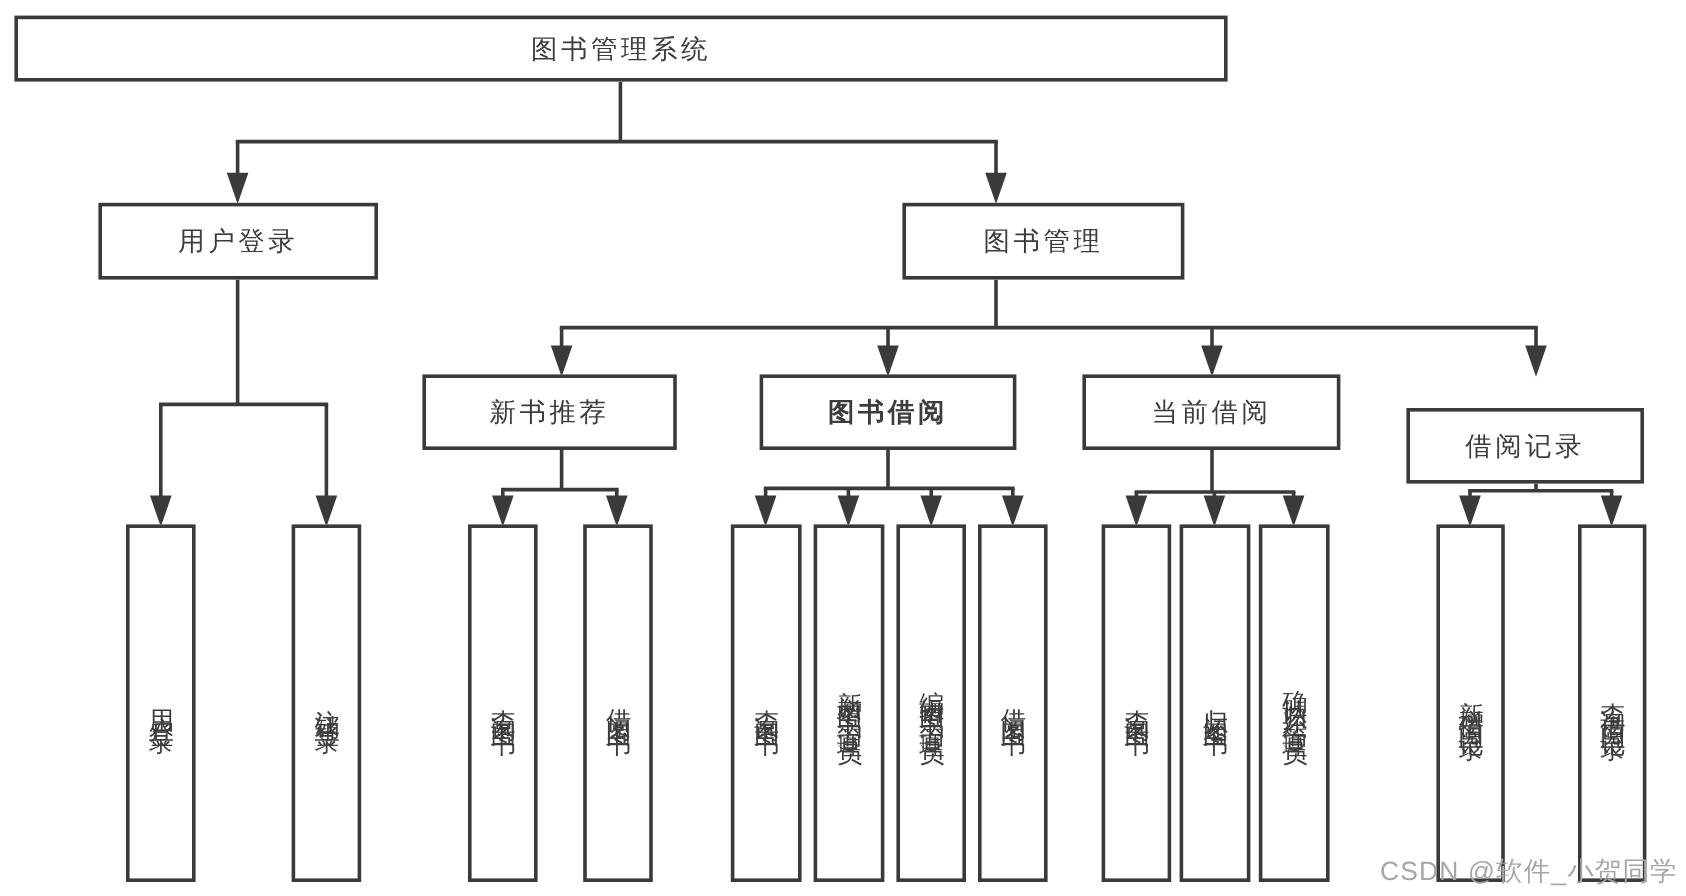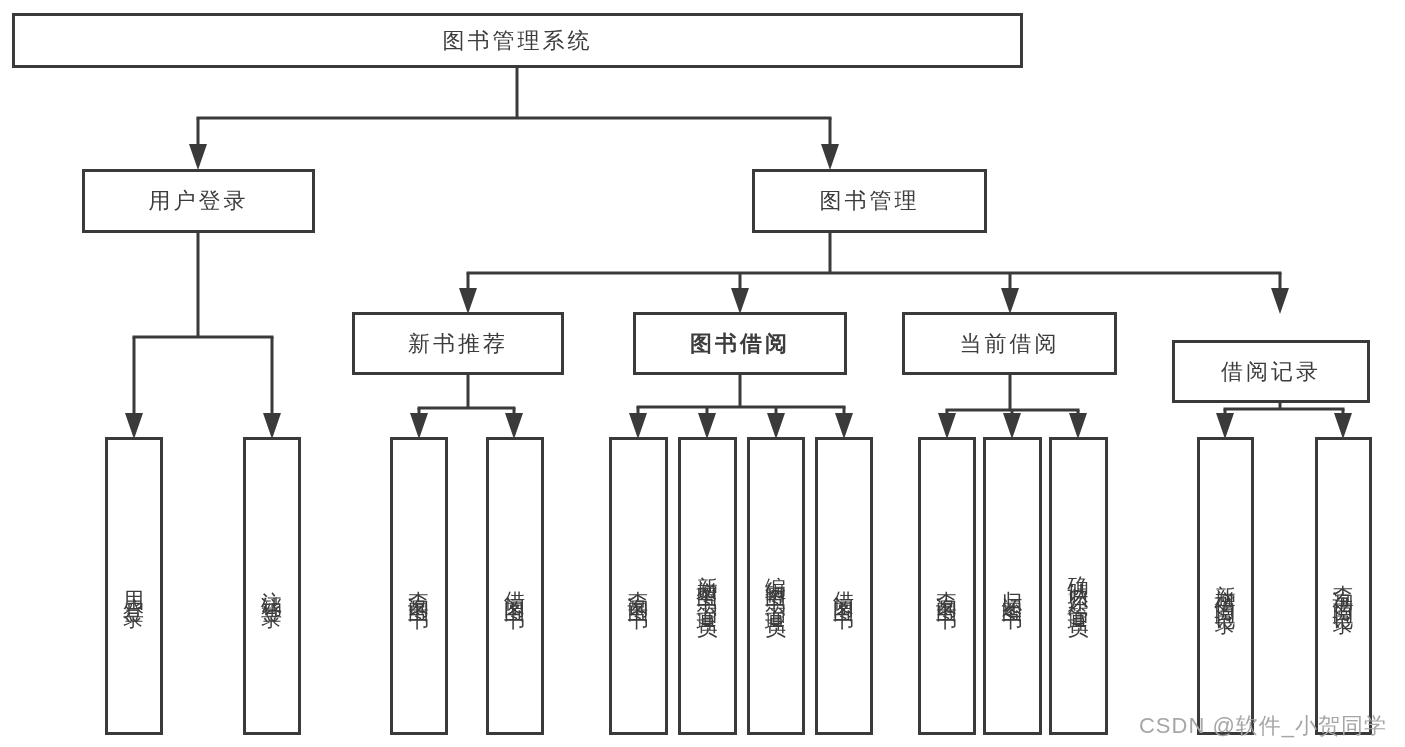--- a/index.html
+++ b/index.html
@@ -39,21 +39,21 @@
   .vbox span{
     writing-mode:vertical-rl;
     text-orientation:mixed;
     font-size:21px;
     letter-spacing:6px;
     color:var(--text);
     line-height:1;
   }
   .watermark{
     position:absolute;
-    right:18px;top:711px;
+    right:7px;top:711px;
     font-size:22px;
     color:var(--wm);
     letter-spacing:1px;
     white-space:nowrap;
   }
 </style>
 </head>
 <body>
 
 <div id="canvas">

